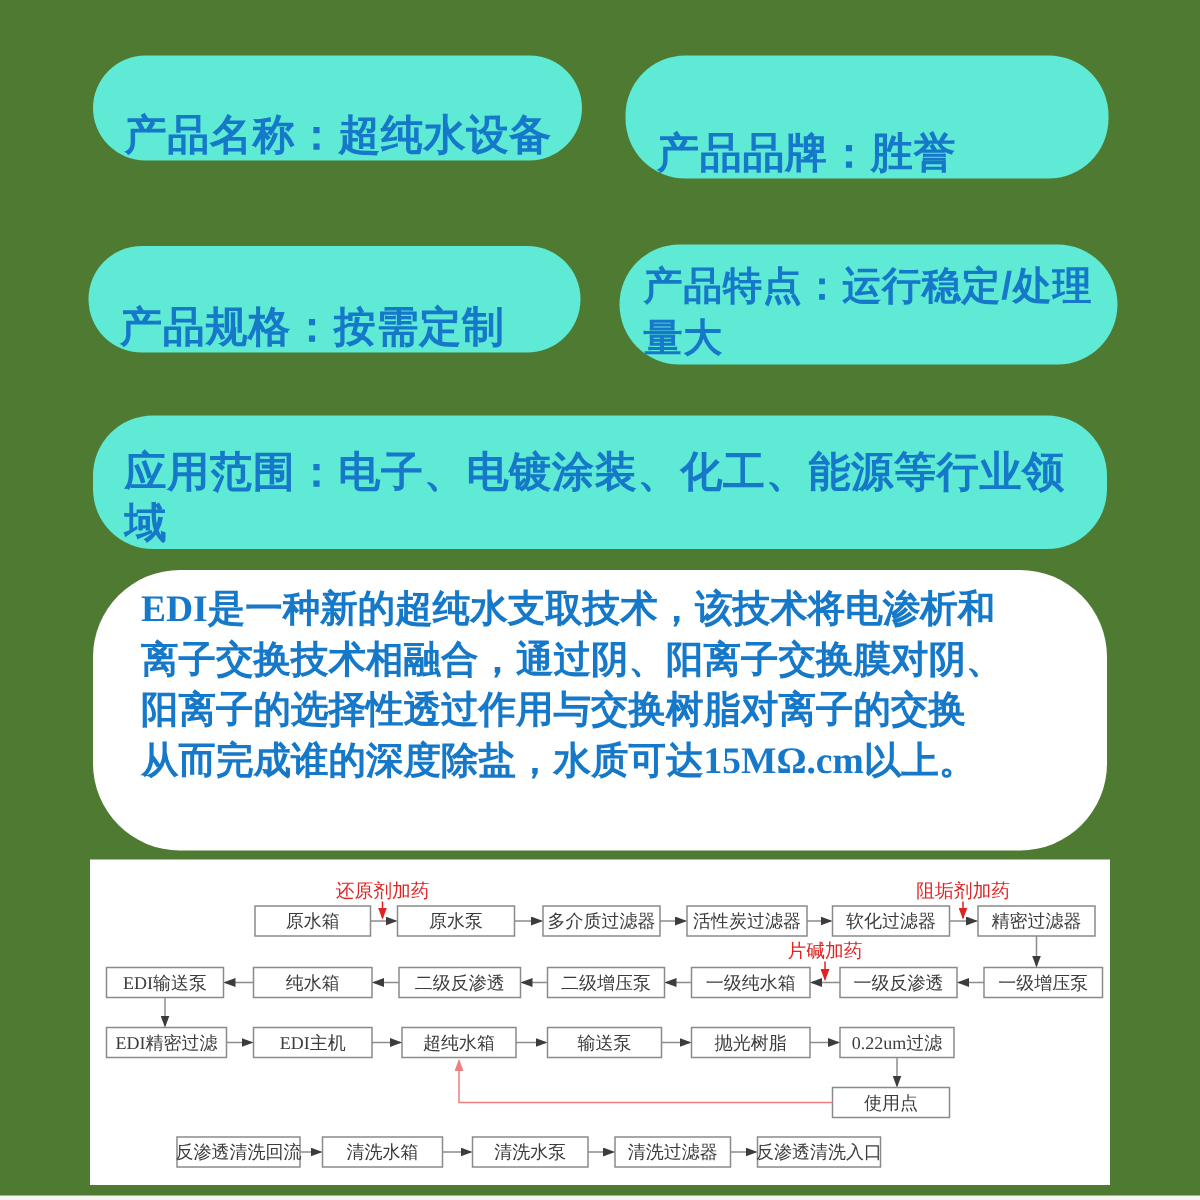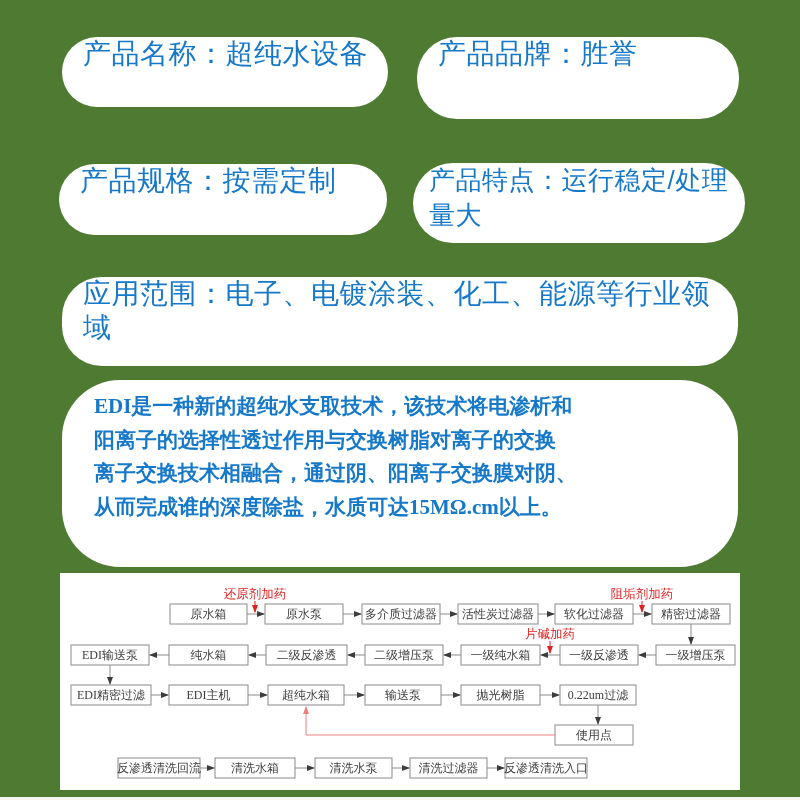--- a/index.html
+++ b/index.html
@@ -2,37 +2,37 @@
 <html><head>
 <meta charset="utf-8">
 <style>
   html,body{margin:0;padding:0;}
   body{
     width:800px;height:800px;position:relative;overflow:hidden;
     background:#4e7a32;
     font-family:"Liberation Sans",sans-serif;
   }
   .pill{
-    position:absolute;background:#ffffff;border-radius:40px;
-    display:flex;align-items:flex-start;
-    color:#1678c8;font-weight:normal;font-size:28px;
+    position:absolute;background:#5eead4;border-radius:40px;
+    display:flex;align-items:flex-end;
+    color:#1678c8;font-weight:bold;font-size:28px;
     line-height:34px;letter-spacing:0.5px;
   }
   .pill .txt{padding:0 18px 0 21px;}
   #pill-1{left:62px;top:37px;width:326px;height:70px;}
   #pill-2{left:417px;top:37px;width:322px;height:82px;}
   #pill-3{left:59px;top:164px;width:328px;height:71px;}
   #pill-4{left:413px;top:163px;width:332px;height:80px;font-size:26px;line-height:35px;}
   #pill-4 .txt{padding:0 12px 0 16px;}
   #pill-5{left:62px;top:277px;width:676px;height:89px;}
   .desc-blob{
     position:absolute;left:62px;top:380px;width:676px;height:187px;
     background:#ffffff;border-radius:58px;
     color:#1678c8;font-family:"Liberation Serif",serif;
-    font-size:21px;line-height:33.5px;font-weight:bold;
+    font-size:25px;line-height:33.5px;font-weight:bold;
     padding:0;box-sizing:border-box;
   }
   .desc-inner{padding:10px 26px 0 32px;}
   .desc-line{white-space:nowrap;}
   .flow-panel{
     position:absolute;left:60px;top:573px;width:680px;height:217px;
     background:#ffffff;
   }
   .flow-svg{position:absolute;left:0;top:0;}
   .flow-svg text{
@@ -61,22 +61,22 @@
 <div class="pill" id="pill-4">
   <span class="txt">产品特点：运行稳定/处理量大</span>
 </div>
 <div class="pill" id="pill-5">
   <span class="txt">应用范围：电子、电镀涂装、化工、能源等行业领域</span>
 </div>
 
 <div class="desc-blob">
   <div class="desc-inner">
     <div class="desc-line">EDI是一种新的超纯水支取技术，该技术将电渗析和</div>
+    <div class="desc-line">离子交换技术相融合，通过阴、阳离子交换膜对阴、</div>
     <div class="desc-line">阳离子的选择性透过作用与交换树脂对离子的交换</div>
-    <div class="desc-line">离子交换技术相融合，通过阴、阳离子交换膜对阴、</div>
     <div class="desc-line">从而完成谁的深度除盐，水质可达15MΩ.cm以上。</div>
   </div>
 </div>
 
 <div class="flow-panel">
 <svg class="flow-svg" width="680" height="217" viewBox="0 0 680 217">
   <defs>
     <marker id="arr" markerWidth="8" markerHeight="6" refX="7" refY="3" orient="auto">
       <path d="M0,0 L8,3 L0,6 z" fill="#3c3c3c"></path>
     </marker>

